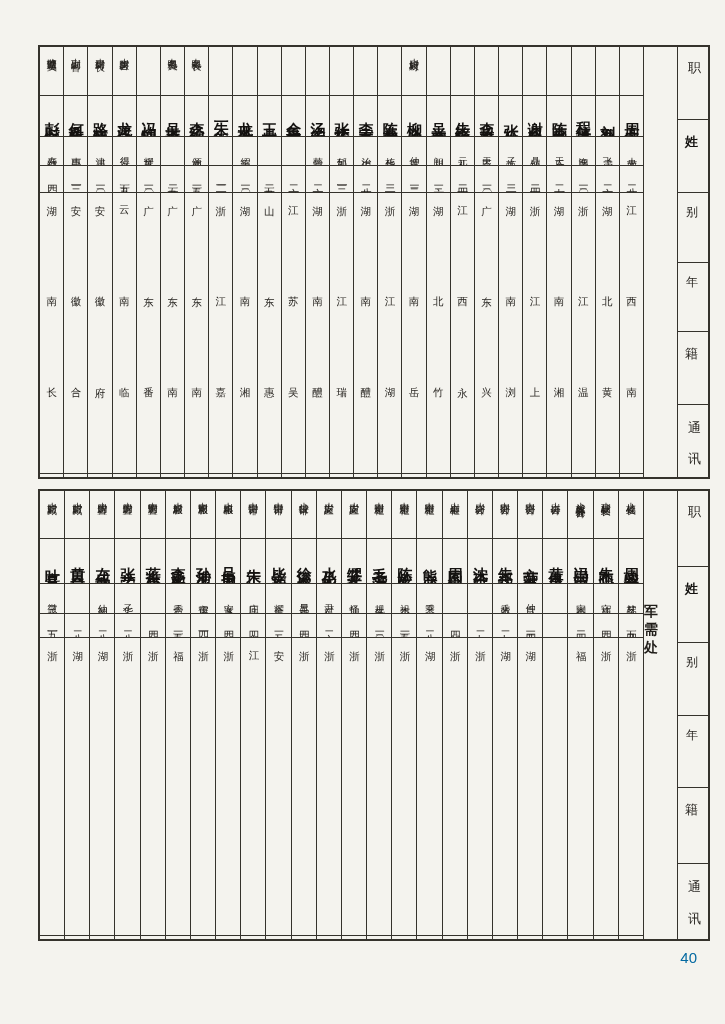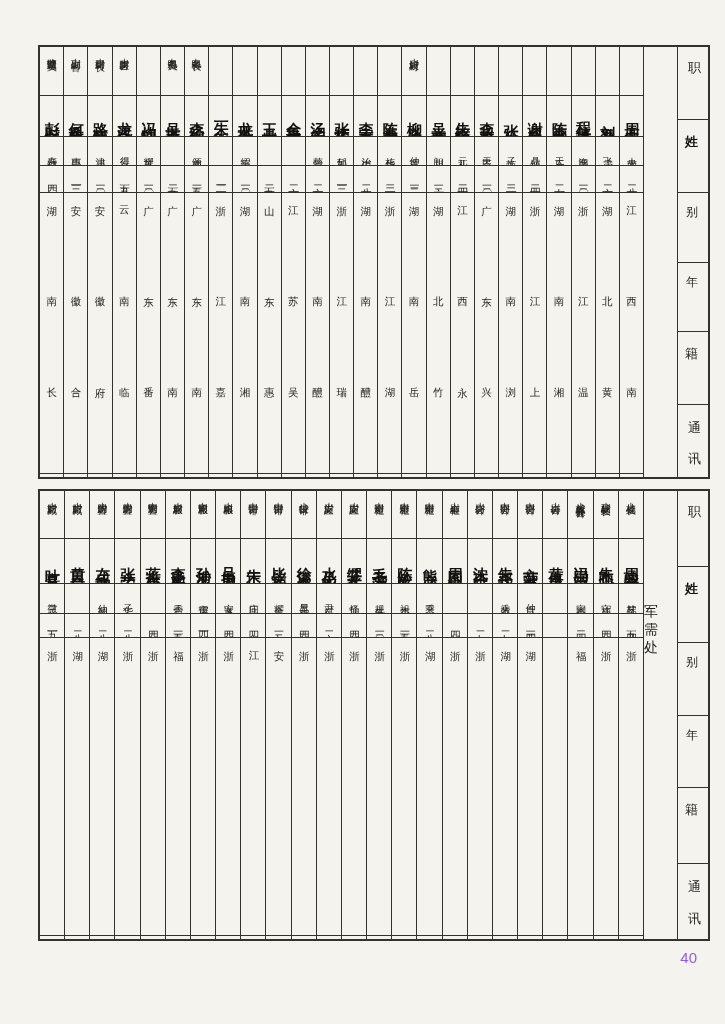--- a/index.html
+++ b/index.html
@@ -48,25 +48,25 @@
   .cell-name{font-size:15px;font-weight:700;letter-spacing:4px;color:#141210;}
   .cell-alias{font-size:10px;letter-spacing:2px;}
   .cell-age{font-size:11px;letter-spacing:3px;}
   .cell-origin.spread{font-size:10.5px;padding:4px 5px 4px 0;}
   .cell-address{font-size:9.5px;line-height:12px;padding-top:3px;}
   .lab.spread{font-size:13px;padding:5px 8px 5px 0;}
   .lab.cell-alias,.lab.cell-age{font-size:12px;padding:3px 8px 3px 0;}
   .section-cell{
     display:block;height:100%;font-size:14px;letter-spacing:2px;
     text-align:justify;text-align-last:justify;text-justify:inter-character;
-    padding:112px 9px 96px 0;box-sizing:border-box;
+    padding:112px 9px 96px 0;box-sizing:border-box;font-weight:bold;
   }
   .pagenum{
     position:absolute;right:28px;bottom:58px;
-    font-size:15px;font-family:"Liberation Sans","DejaVu Sans",sans-serif;color:#8b5cf6;
+    font-size:15px;font-family:"Liberation Sans","DejaVu Sans",sans-serif;color:#0369a1;
   }
 </style>
 </head>
 <body>
 
 <div class="sheet">
   <div class="vtable table1">
       <div class="col label-col">
         <div class="cell lab spread cell-title"><span>职别</span></div>
         <div class="cell lab spread cell-name"><span>姓名</span></div>

